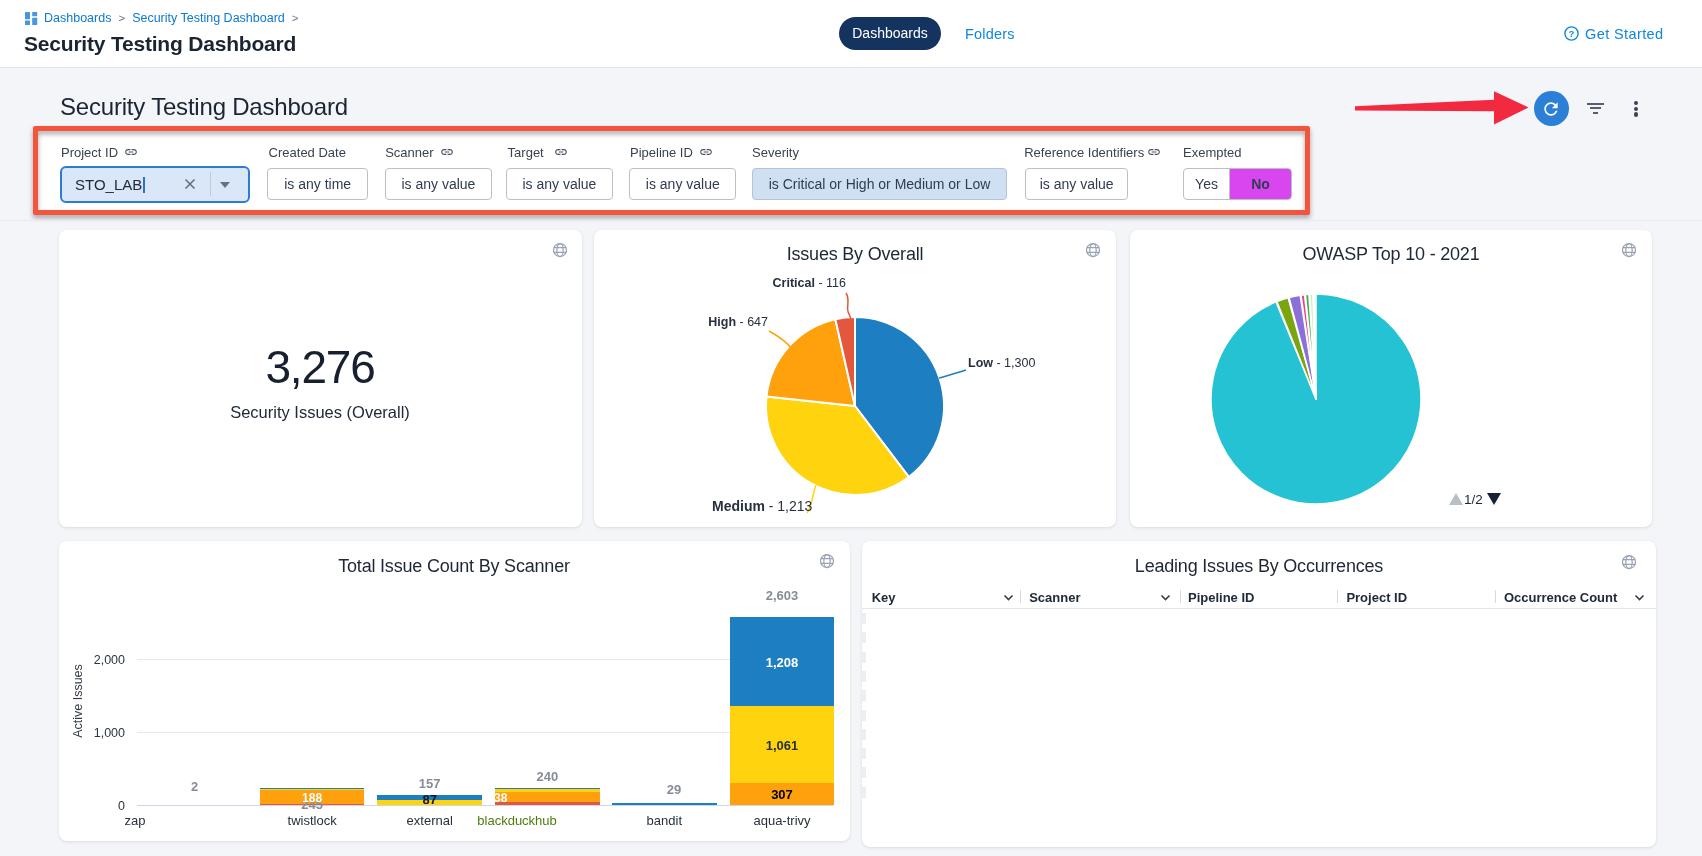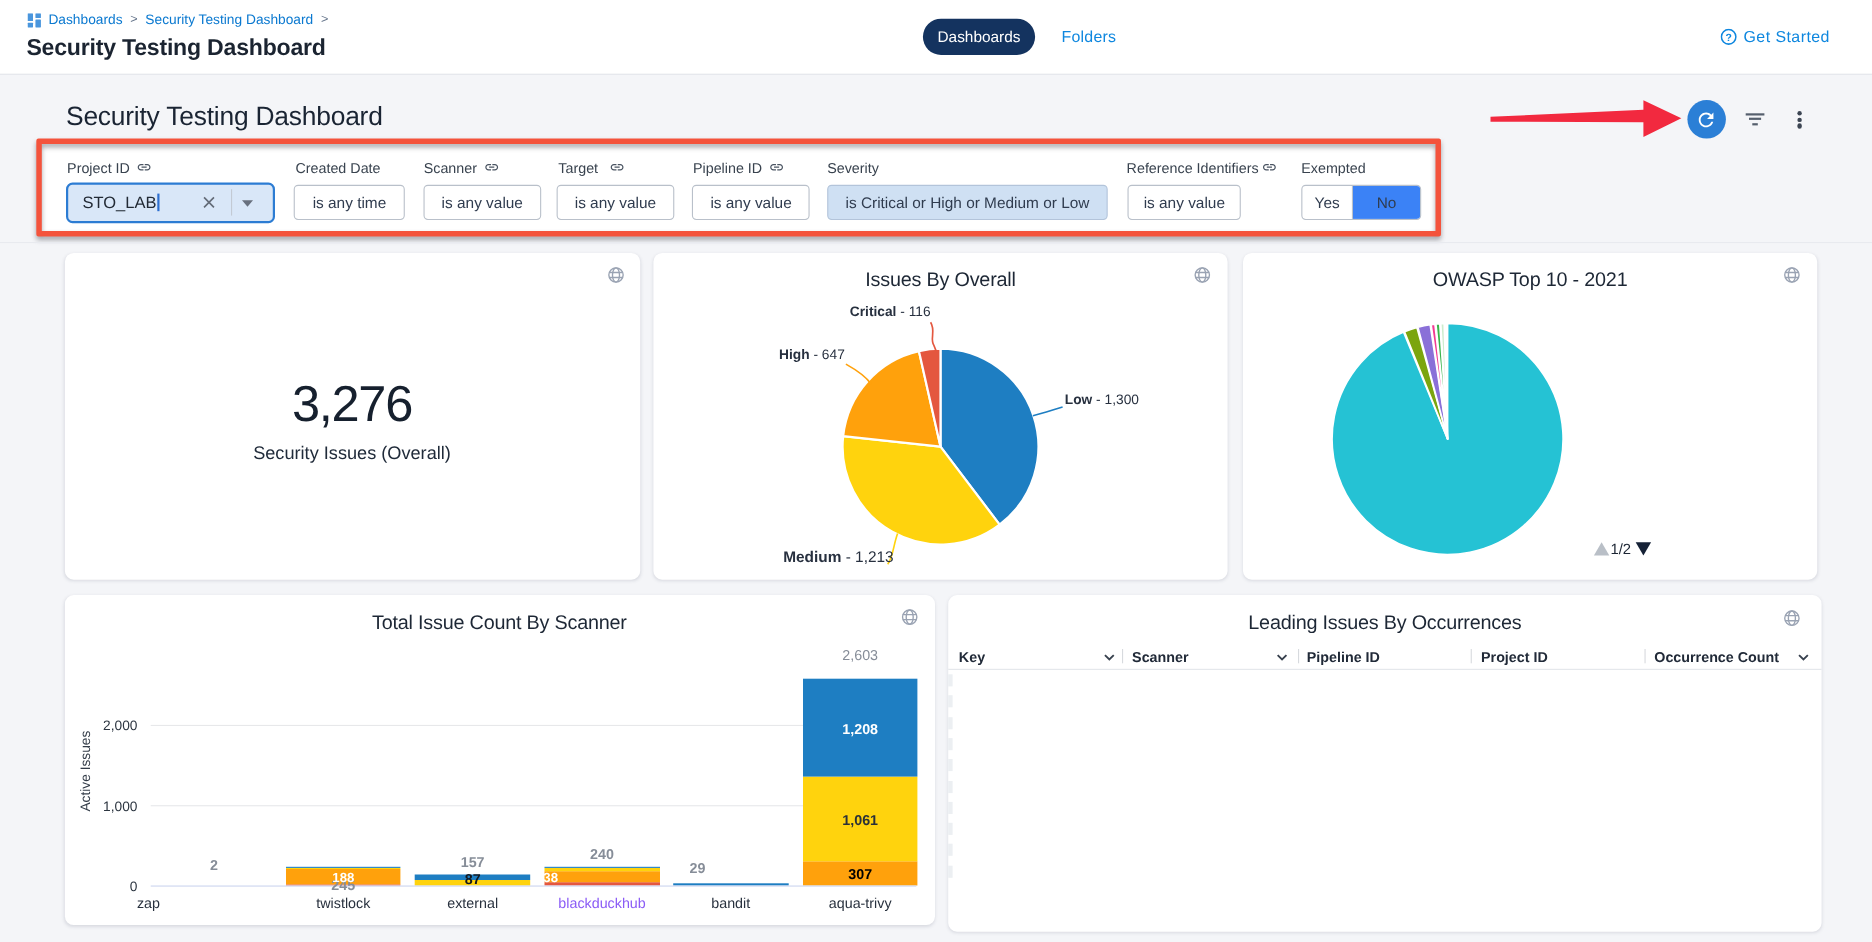--- a/index.html
+++ b/index.html
@@ -89,21 +89,21 @@
 <div class="abs" style="left:220px;top:181.5px;width:0;height:0;border-left:5.5px solid transparent;border-right:5.5px solid transparent;border-top:6px solid #68707e"></div>
 
 <div class="fbox " style="left:267.2px;width:101px">is any time</div>
 <div class="fbox " style="left:385.2px;width:106.5px">is any value</div>
 <div class="fbox " style="left:506.2px;width:106.5px">is any value</div>
 <div class="fbox " style="left:629.1px;width:107.4px">is any value</div>
 <div class="fbox sev" style="left:752px;width:255px">is Critical or High or Medium or Low</div>
 <div class="fbox " style="left:1025px;width:103.3px">is any value</div>
 <div class="fbox" style="left:1182.7px;width:109px;overflow:hidden;display:flex">
   <div style="flex:0 0 46.7px;border-right:1px solid #b9c0ca">Yes</div>
-  <div style="flex:1;background:#3b82f6;font-weight:400">No</div>
+  <div style="flex:1;background:#d946ef;font-weight:700">No</div>
 </div>
 
 <div class="card" style="left:59px;top:230px;width:523px;height:297px"></div>
 <div class="card" style="left:594px;top:230px;width:522px;height:297px"></div>
 <div class="card" style="left:1130px;top:230px;width:522px;height:297px"></div>
 <div class="card" style="left:59px;top:541px;width:791px;height:300px"></div>
 <div class="card" style="left:862px;top:541px;width:794px;height:306px"></div>
 
 <svg style="position:absolute;left:552px;top:242px" width="16" height="16" viewBox="0 0 16 16">
     <g fill="none" stroke="#9aa3b3" stroke-width="1.25">
@@ -194,32 +194,32 @@
 <div style="position:absolute;left:495.0px;top:787.6px;width:104.6px;height:1.2px;background:#1e7ec2"></div>
 <div style="position:absolute;left:612.0px;top:803.2px;width:104.6px;height:2.1px;background:#1e7ec2"></div>
 <div style="position:absolute;left:729.7px;top:783.0px;width:104.6px;height:22.3px;background:#ffa10c"></div>
 <div style="position:absolute;left:729.7px;top:706.0px;width:104.6px;height:77.0px;background:#ffd30d"></div>
 <div style="position:absolute;left:729.7px;top:616.6px;width:104.6px;height:89.4px;background:#1e7ec2"></div>
 <div class="abs" style="left:137px;top:805.3px;width:696px;height:1.2px;background:#ccd5ef"></div>
 <div style="position:absolute;left:134.5px;top:779px;width:120px;text-align:center;font-size:13px;font-weight:700;color:#868d98">2</div>
 <div style="position:absolute;left:252.10000000000002px;top:797px;width:120px;text-align:center;font-size:13px;font-weight:700;color:#868d98">245</div>
 <div style="position:absolute;left:369.7px;top:775.5px;width:120px;text-align:center;font-size:13px;font-weight:700;color:#868d98">157</div>
 <div style="position:absolute;left:487.29999999999995px;top:768.5px;width:120px;text-align:center;font-size:13px;font-weight:700;color:#868d98">240</div>
-<div style="position:absolute;left:574px;top:781.5px;width:120px;text-align:center;font-size:13px;font-weight:700;color:#868d98">29</div>
-<div style="position:absolute;left:722.0px;top:587.5px;width:120px;text-align:center;font-size:13px;font-weight:400;color:#868d98">2,603</div>
+<div style="position:absolute;left:614px;top:781.5px;width:120px;text-align:center;font-size:13px;font-weight:700;color:#868d98">29</div>
+<div style="position:absolute;left:722.0px;top:587.5px;width:120px;text-align:center;font-size:13px;font-weight:700;color:#868d98">2,603</div>
 <div style="position:absolute;left:252.10000000000002px;top:790.5px;width:120px;text-align:center;font-size:12px;font-weight:700;color:#ffffff">188</div>
 <div style="position:absolute;left:369.7px;top:792.0px;width:120px;text-align:center;font-size:13px;font-weight:700;color:#14181f">87</div>
 <div style="position:absolute;left:487.29999999999995px;top:791.0px;width:120px;text-align:left;font-size:12px;font-weight:700;color:#ffffff">138</div>
 <div style="position:absolute;left:722.0px;top:654.5px;width:120px;text-align:center;font-size:13px;font-weight:700;color:#ffffff">1,208</div>
 <div style="position:absolute;left:722.0px;top:737.5px;width:120px;text-align:center;font-size:13px;font-weight:700;color:#2a3038">1,061</div>
 <div style="position:absolute;left:722.0px;top:787.0px;width:120px;text-align:center;font-size:13px;font-weight:700;color:#000000">307</div>
 <div style="position:absolute;left:124.5px;top:813px;width:140px;text-align:left;font-size:13px;color:#28313e">zap</div>
 <div style="position:absolute;left:242.10000000000002px;top:813px;width:140px;text-align:center;font-size:13px;color:#28313e">twistlock</div>
 <div style="position:absolute;left:359.7px;top:813px;width:140px;text-align:center;font-size:13px;color:#28313e">external</div>
-<div style="position:absolute;left:477.29999999999995px;top:813px;width:140px;text-align:center;font-size:13px;color:#8b5cf6">blackduckhub</div>
+<div style="position:absolute;left:477.29999999999995px;top:813px;width:140px;text-align:left;font-size:13px;color:#4d7c0f">blackduckhub</div>
 <div style="position:absolute;left:594.3px;top:813px;width:140px;text-align:center;font-size:13px;color:#28313e">bandit</div>
 <div style="position:absolute;left:712.0px;top:813px;width:140px;text-align:center;font-size:13px;color:#28313e">aqua-trivy</div>
 
 <div class="ctitle" style="left:1098px;top:556px;width:322px">Leading Issues By Occurrences</div>
 <div style="position:absolute;left:871.7px;top:589.5px;font-size:13px;font-weight:700;color:#212a38">Key</div>
 <svg style="position:absolute;left:1003px;top:593.5px" width="11" height="8" viewBox="0 0 11 8">
     <path d="M1.5 1.5 L5.5 5.5 L9.5 1.5" fill="none" stroke="#39424f" stroke-width="1.7"></path>
   </svg>
 <div style="position:absolute;left:1029.2px;top:589.5px;font-size:13px;font-weight:700;color:#212a38">Scanner</div>
 <svg style="position:absolute;left:1160px;top:593.5px" width="11" height="8" viewBox="0 0 11 8">

